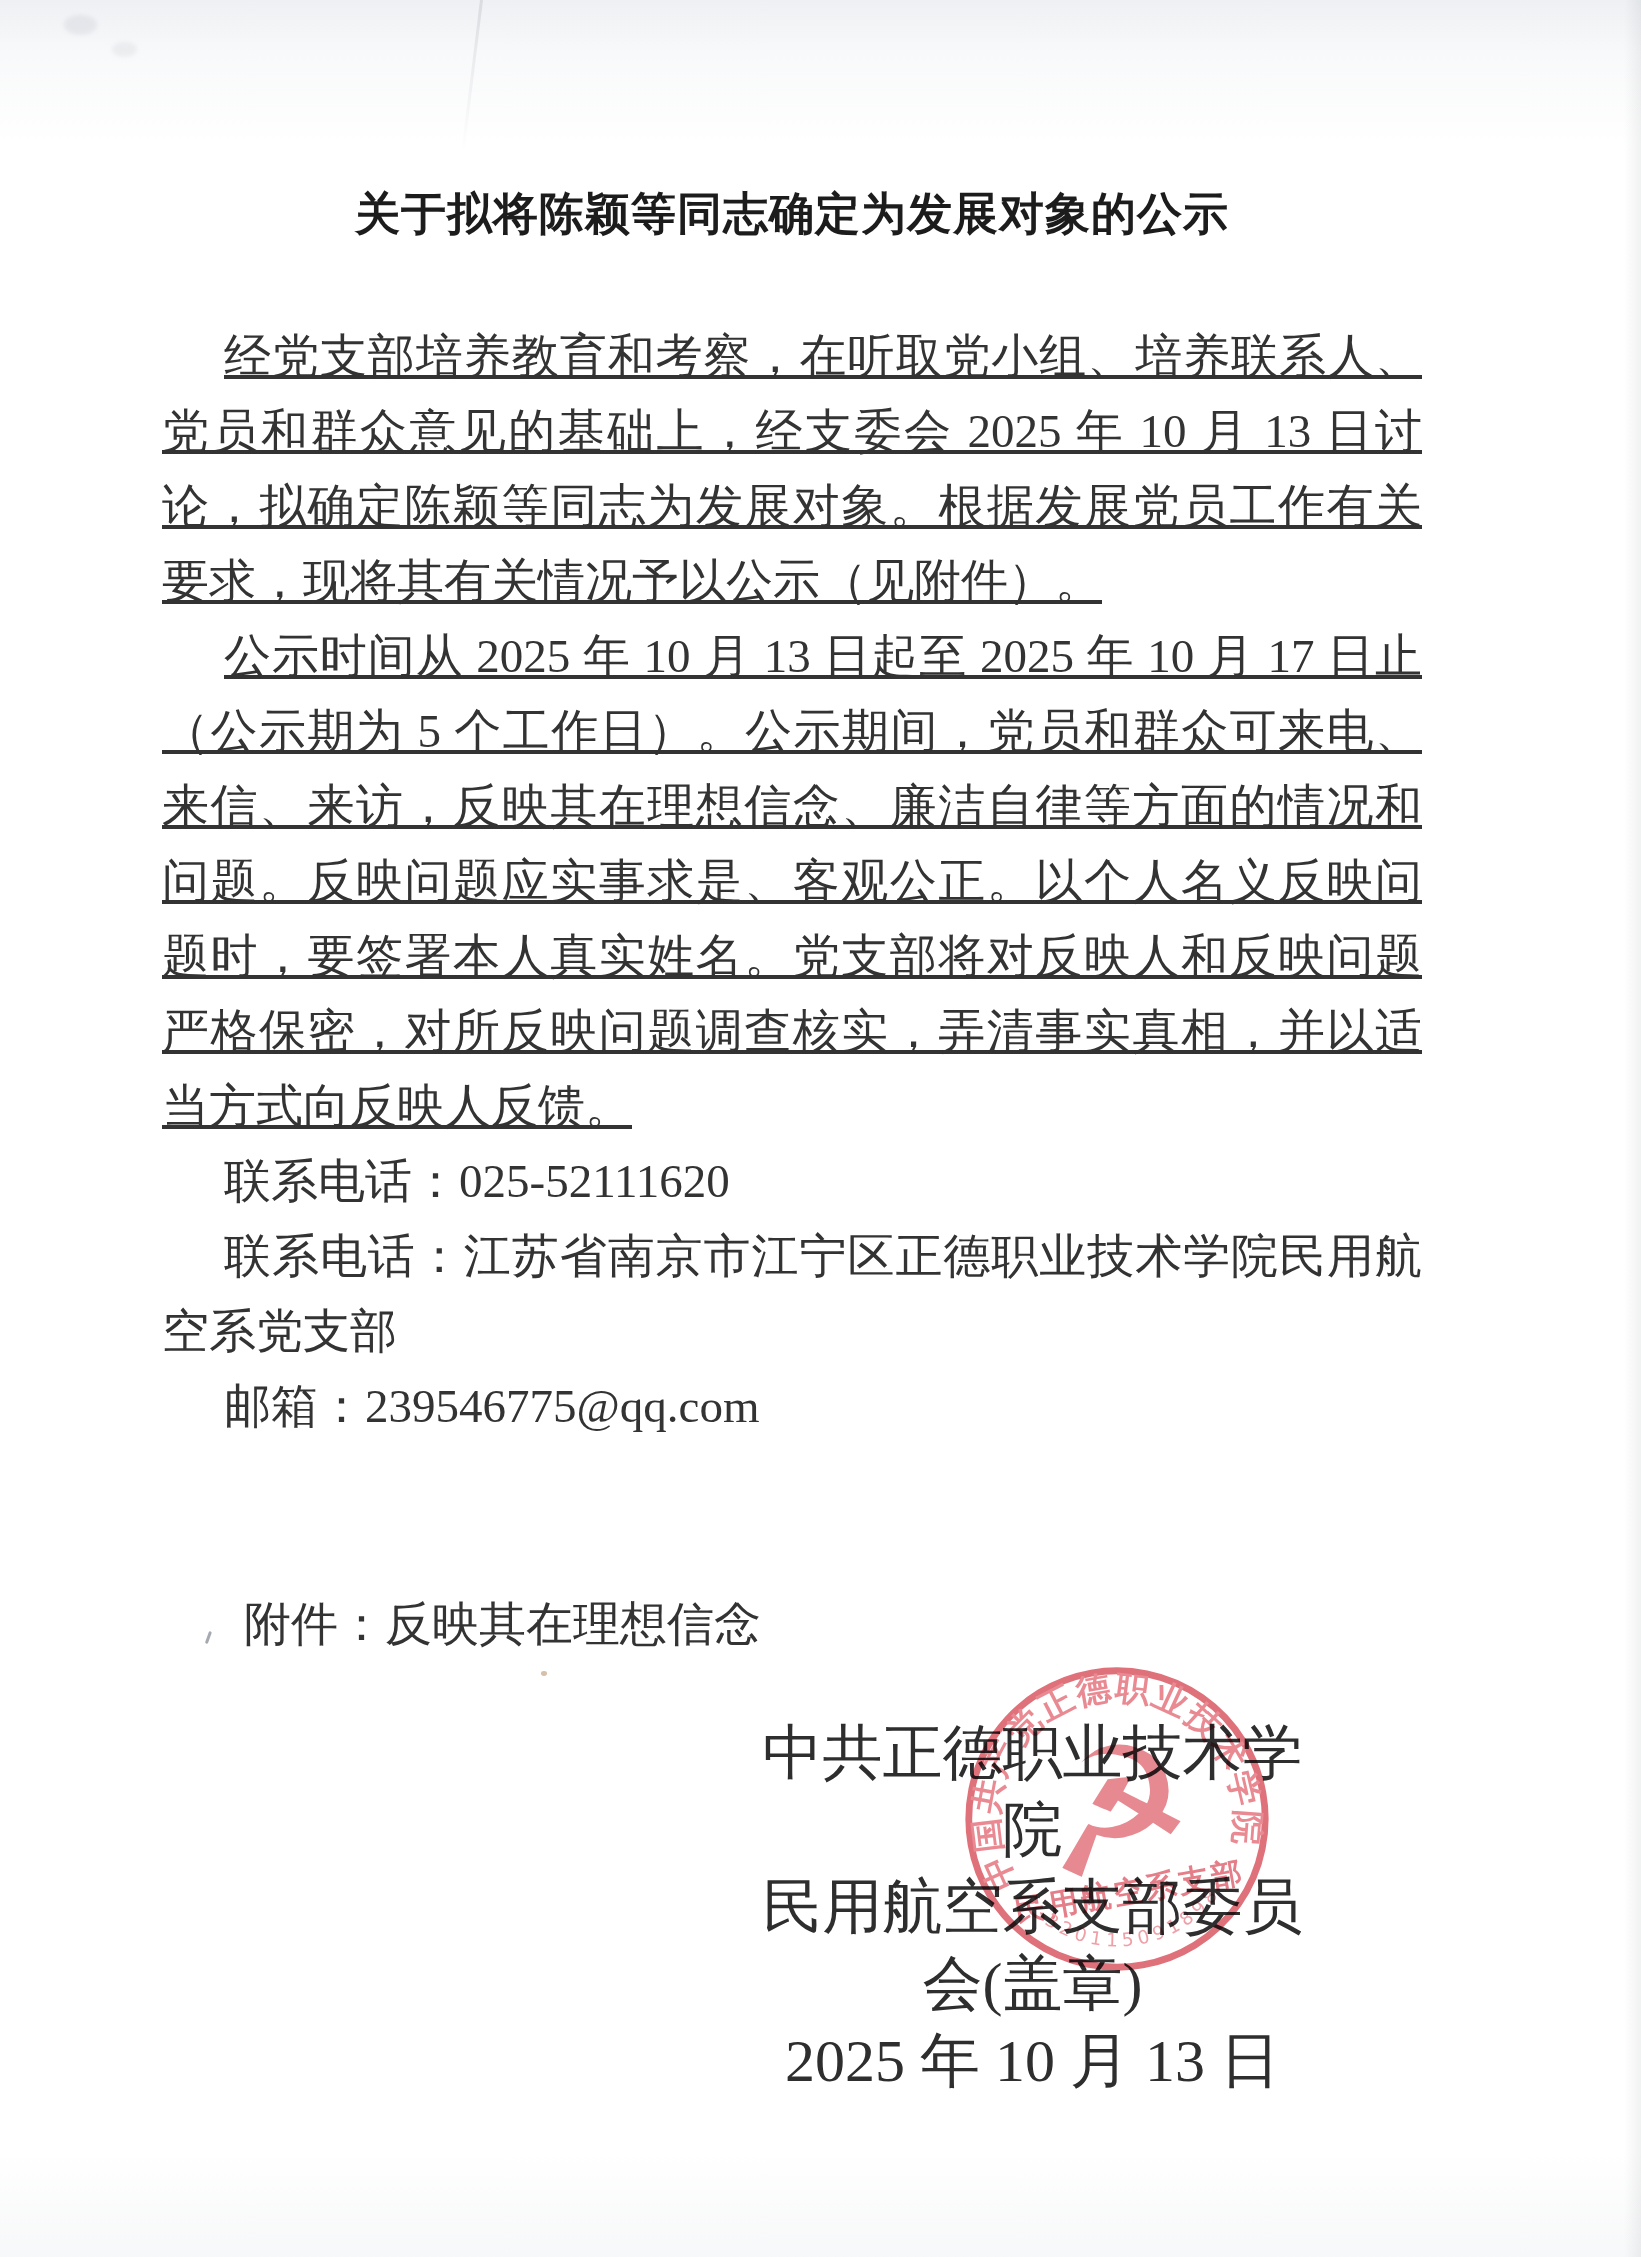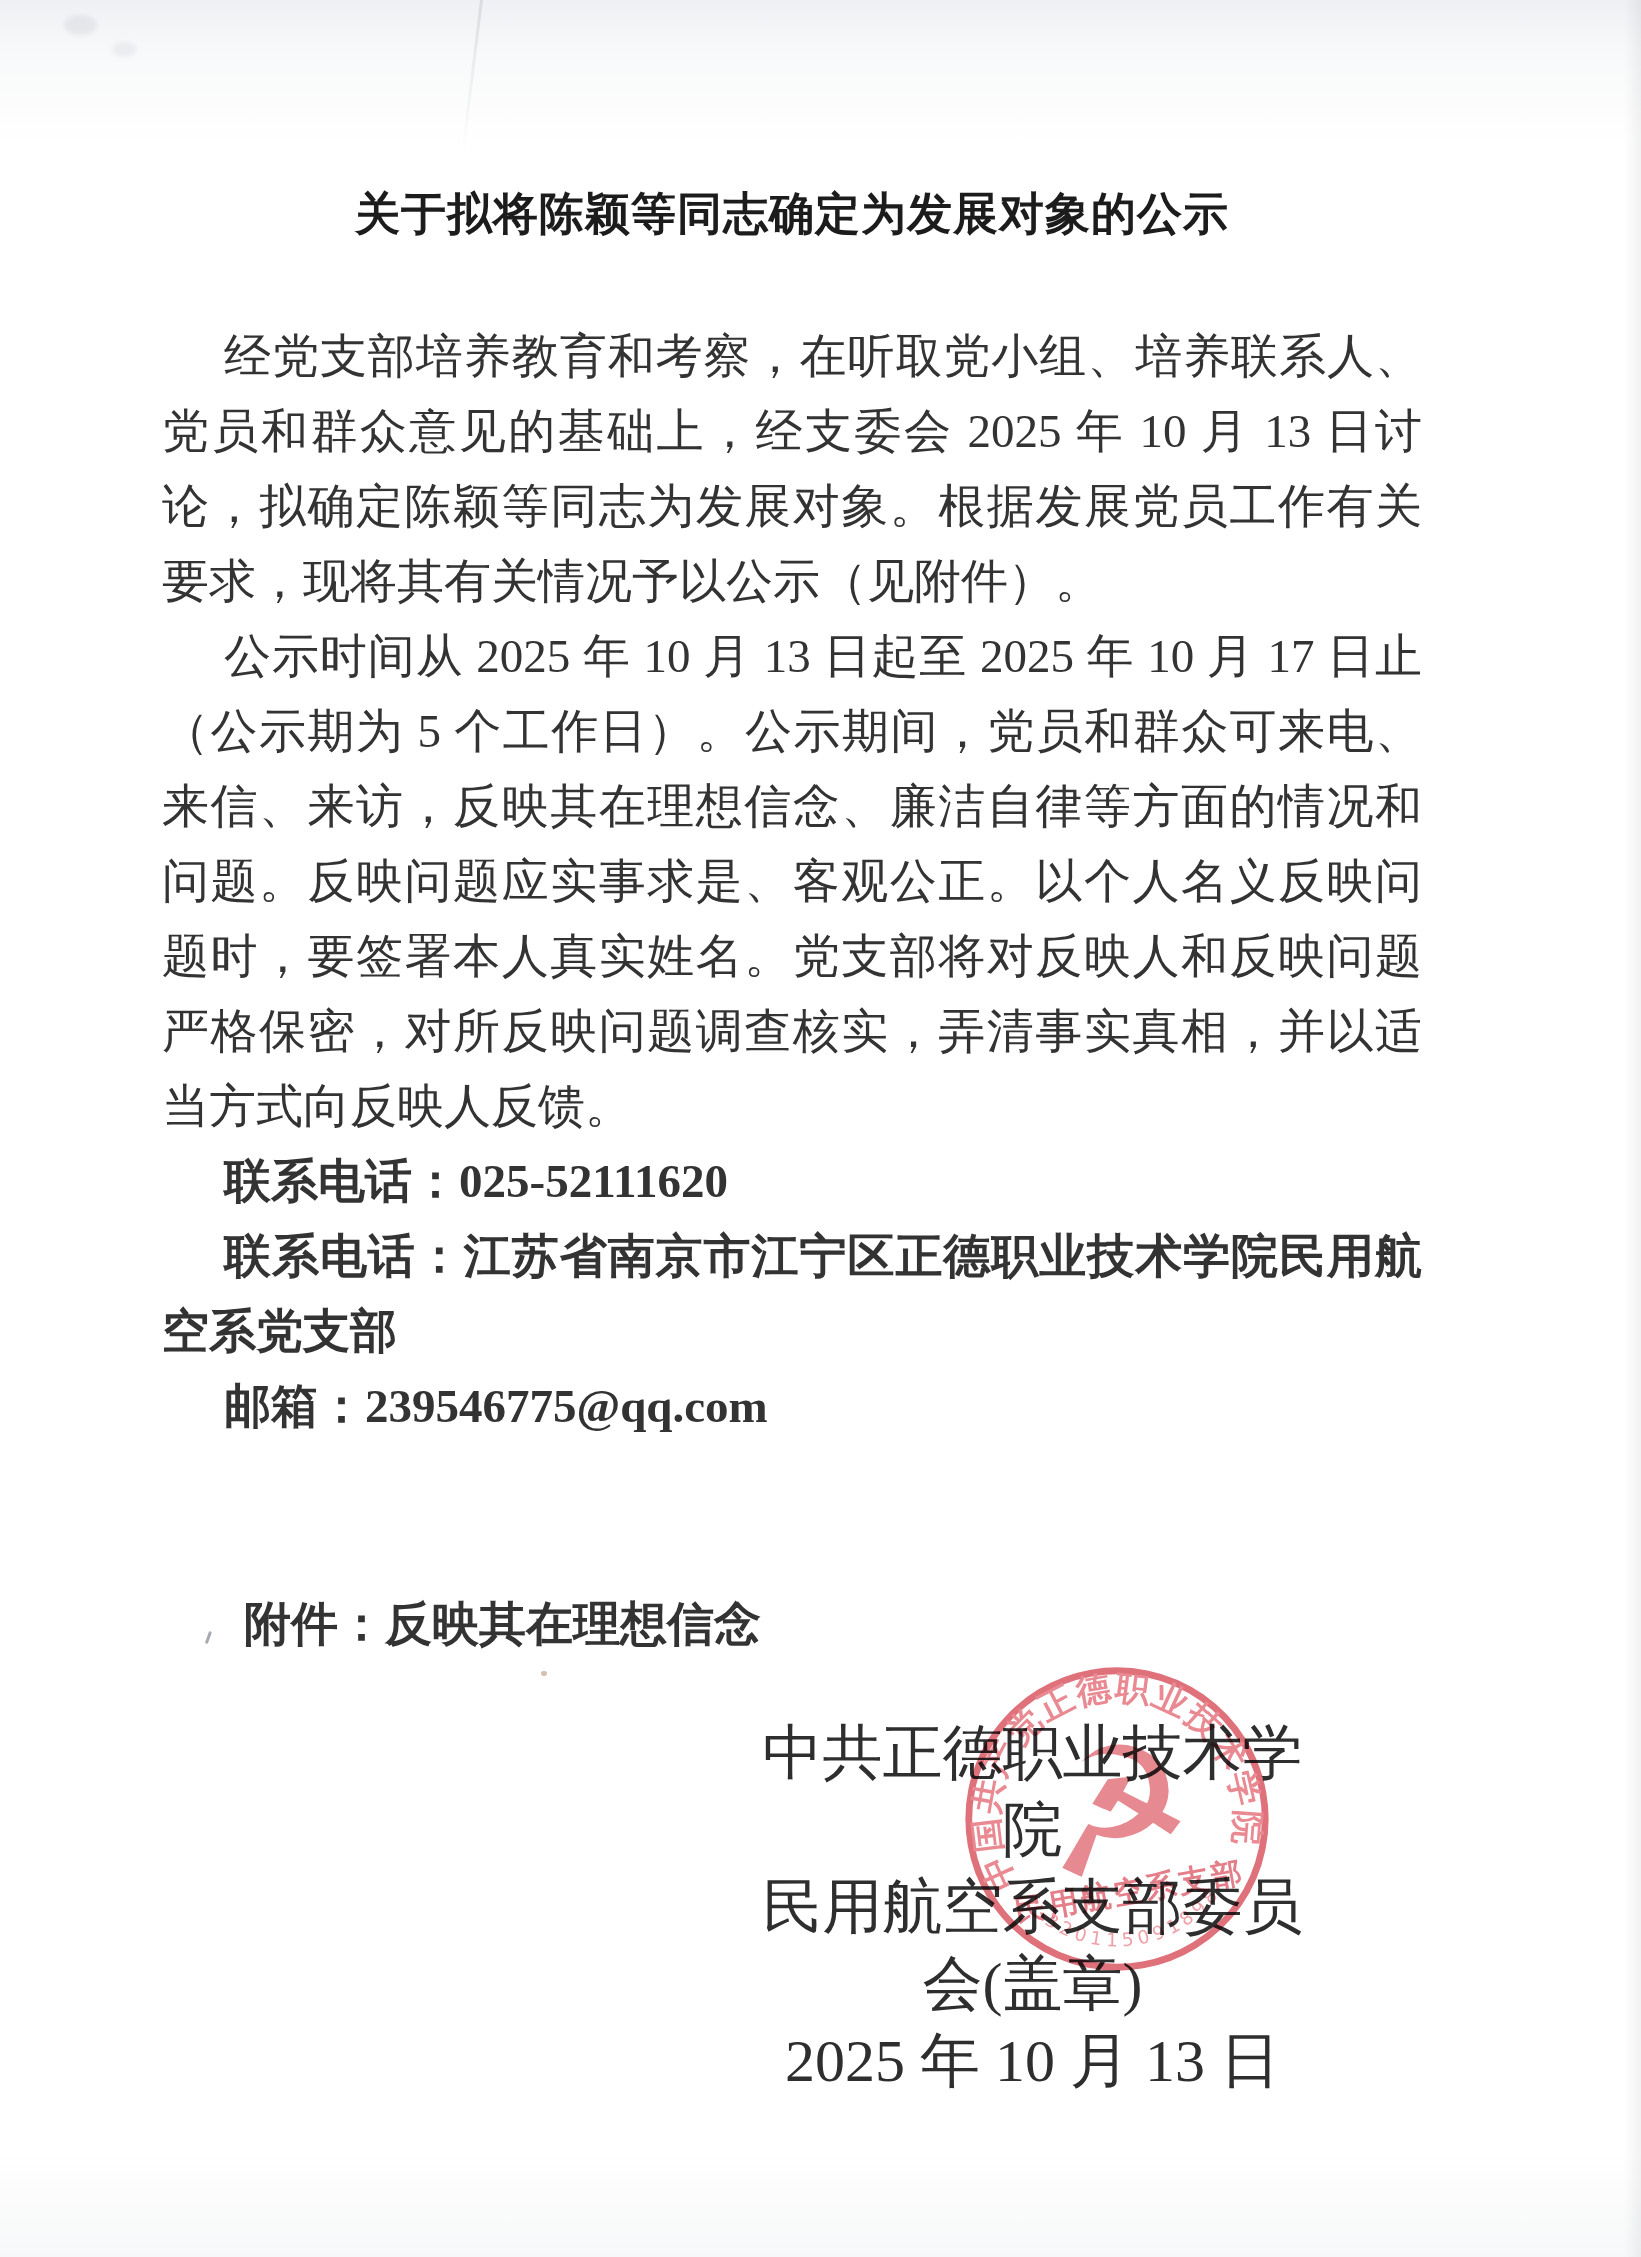--- a/index.html
+++ b/index.html
@@ -41,22 +41,23 @@
   }
   .doc-title{
     margin:0 0 66px 0;height:77px;line-height:77px;
     text-align:center;font-size:45px;font-weight:bold;color:#1c1c1c;
     letter-spacing:1px;
   }
   .content p{margin:0;}
   .para{
     text-indent:62px;text-align:justify;text-justify:inter-character;
     word-break:break-all;
+    text-decoration:underline;
   }
-  .contact-line{text-indent:62px;text-align:justify;text-justify:inter-character;word-break:break-all;font-weight:bold;}
+  .contact-line{text-indent:62px;text-align:justify;text-justify:inter-character;word-break:break-all;}
   .attachment-line{text-indent:82px;margin-top:143px !important;}
 
   .signature{
     position:absolute;left:743px;top:1715px;width:579px;
     text-align:center;font-size:60px;line-height:77px;color:#2e2e2e;
   }
 
   .stamp{
     position:absolute;left:922px;top:1624px;width:390px;height:390px;
     mix-blend-mode:multiply;opacity:.92;

